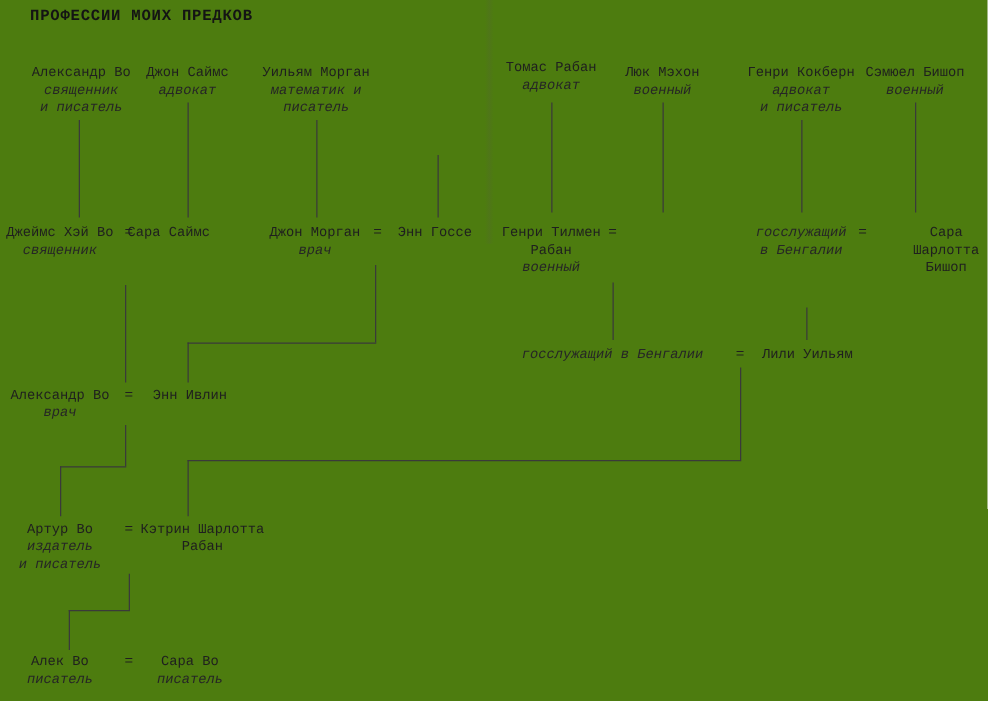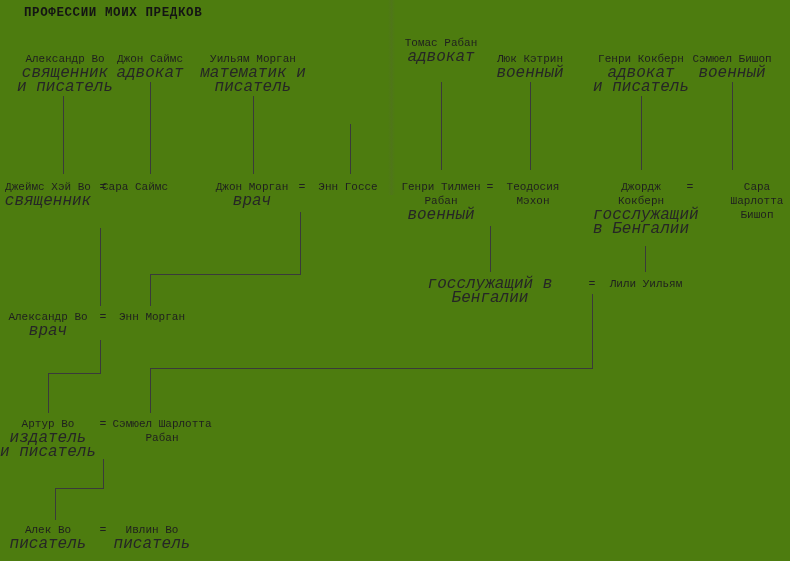--- a/index.html
+++ b/index.html
@@ -2,21 +2,21 @@
 <html><head>
 <meta charset="utf-8">
 <style>
   html,body{margin:0;padding:0;background:#e9e9e6;}
   .canvas{position:relative;width:790px;height:561px;background:#4d7c0f;overflow:hidden;
           font-family:Liberation Mono, monospace;color:#1f1f1f;}
   .title{position:absolute;left:24px;top:6px;font-size:12.5px;font-weight:bold;
          letter-spacing:.6px;color:#141414;}
   .node{position:absolute;text-align:center;}
   .pname{font-size:11px;line-height:14px;white-space:pre-line;}
-  .pprof{font-size:16px;font-style:italic;line-height:14px;white-space:pre-line;color:#262626;}
+  .pprof{font-size:11px;font-style:italic;line-height:14px;white-space:pre-line;color:#262626;}
   .eq{position:absolute;width:14px;text-align:center;font-size:11.5px;line-height:14px;}
   .line{position:absolute;background:#3a3a3a;}
   .line.v{width:1px;}
   .line.h{height:1px;}
   .fold{position:absolute;background:linear-gradient(to right,rgba(0,0,0,0),rgba(90,85,80,.15),rgba(0,0,0,0));}
 </style>
 </head>
 <body>
 
 <div class="canvas">
@@ -32,26 +32,26 @@
   </div>
   <div class="node" style="left:90px;top:52px;width:120px">
     <div class="pname">Джон Саймс</div>
     <div class="pprof">адвокат</div>
   </div>
   <div class="node" style="left:193px;top:52px;width:120px">
     <div class="pname">Уильям Морган</div>
     <div class="pprof">математик и
 писатель</div>
   </div>
-  <div class="node" style="left:381px;top:36px;width:120px">
+  <div class="node" style="left:381px;top:48px;width:120px">
     <div class="pname">Томас Рабан</div>
     <div class="pprof">адвокат</div>
   </div>
   <div class="node" style="left:470px;top:52px;width:120px">
-    <div class="pname">Люк Кэтрин</div>
+    <div class="pname">Люк Мэхон</div>
     <div class="pprof">военный</div>
   </div>
   <div class="node" style="left:581px;top:52px;width:120px">
     <div class="pname">Генри Кокберн</div>
     <div class="pprof">адвокат
 и писатель</div>
   </div>
   <div class="node" style="left:672px;top:52px;width:120px">
     <div class="pname">Сэмюел Бишоп</div>
     <div class="pprof">военный</div>
@@ -83,28 +83,22 @@
   <div class="node" style="left:298px;top:180px;width:100px">
     <div class="pname">Энн Госсе</div>
   </div>
 
   <div class="node" style="left:391px;top:180px;width:100px">
     <div class="pname">Генри Тилмен
 Рабан</div>
     <div class="pprof">военный</div>
   </div>
   <div class="eq" style="left:483px;top:180px">=</div>
-  <div class="node" style="left:488px;top:180px;width:90px">
-    <div class="pname">Теодосия
-Мэхон</div>
-  </div>
 
   <div class="node" style="left:593px;top:180px;width:96px">
-    <div class="pname">Джордж
-Кокберн</div>
     <div class="pprof">госслужащий
 в Бенгалии</div>
   </div>
   <div class="eq" style="left:683px;top:180px">=</div>
   <div class="node" style="left:712px;top:180px;width:90px">
     <div class="pname">Сара
 Шарлотта
 Бишоп</div>
   </div>
 
@@ -114,21 +108,21 @@
   <div class="line v" style="left:150px;top:274px;height:32px"></div>
   <div class="line v" style="left:490px;top:226px;height:46px"></div>
   <div class="line v" style="left:645px;top:246px;height:26px"></div>
 
   <div class="node" style="left:-2px;top:310px;width:100px">
     <div class="pname">Александр Во</div>
     <div class="pprof">врач</div>
   </div>
   <div class="eq" style="left:96px;top:310px">=</div>
   <div class="node" style="left:102px;top:310px;width:100px">
-    <div class="pname">Энн Морган</div>
+    <div class="pname">Энн Ивлин</div>
   </div>
 
   <div class="node" style="left:390px;top:277px;width:200px">
     <div class="pprof">госслужащий в Бенгалии</div>
   </div>
   <div class="eq" style="left:585px;top:277px">=</div>
   <div class="node" style="left:591px;top:277px;width:110px">
     <div class="pname">Лили Уильям</div>
   </div>
 
@@ -139,31 +133,31 @@
   <div class="line h" style="left:150px;top:368px;width:443px"></div>
   <div class="line v" style="left:150px;top:368px;height:45px"></div>
 
   <div class="node" style="left:-2px;top:417px;width:100px">
     <div class="pname">Артур Во</div>
     <div class="pprof">издатель
 и писатель</div>
   </div>
   <div class="eq" style="left:96px;top:417px">=</div>
   <div class="node" style="left:107px;top:417px;width:110px">
-    <div class="pname">Сэмюел Шарлотта
+    <div class="pname">Кэтрин Шарлотта
 Рабан</div>
   </div>
 
   <div class="line v" style="left:103px;top:459px;height:29px"></div>
   <div class="line h" style="left:55px;top:488px;width:49px"></div>
   <div class="line v" style="left:55px;top:488px;height:32px"></div>
 
   <div class="node" style="left:-2px;top:523px;width:100px">
     <div class="pname">Алек Во</div>
     <div class="pprof">писатель</div>
   </div>
   <div class="eq" style="left:96px;top:523px">=</div>
   <div class="node" style="left:102px;top:523px;width:100px">
-    <div class="pname">Ивлин Во</div>
+    <div class="pname">Сара Во</div>
     <div class="pprof">писатель</div>
   </div>
 
 </div>
 
 </body></html>

